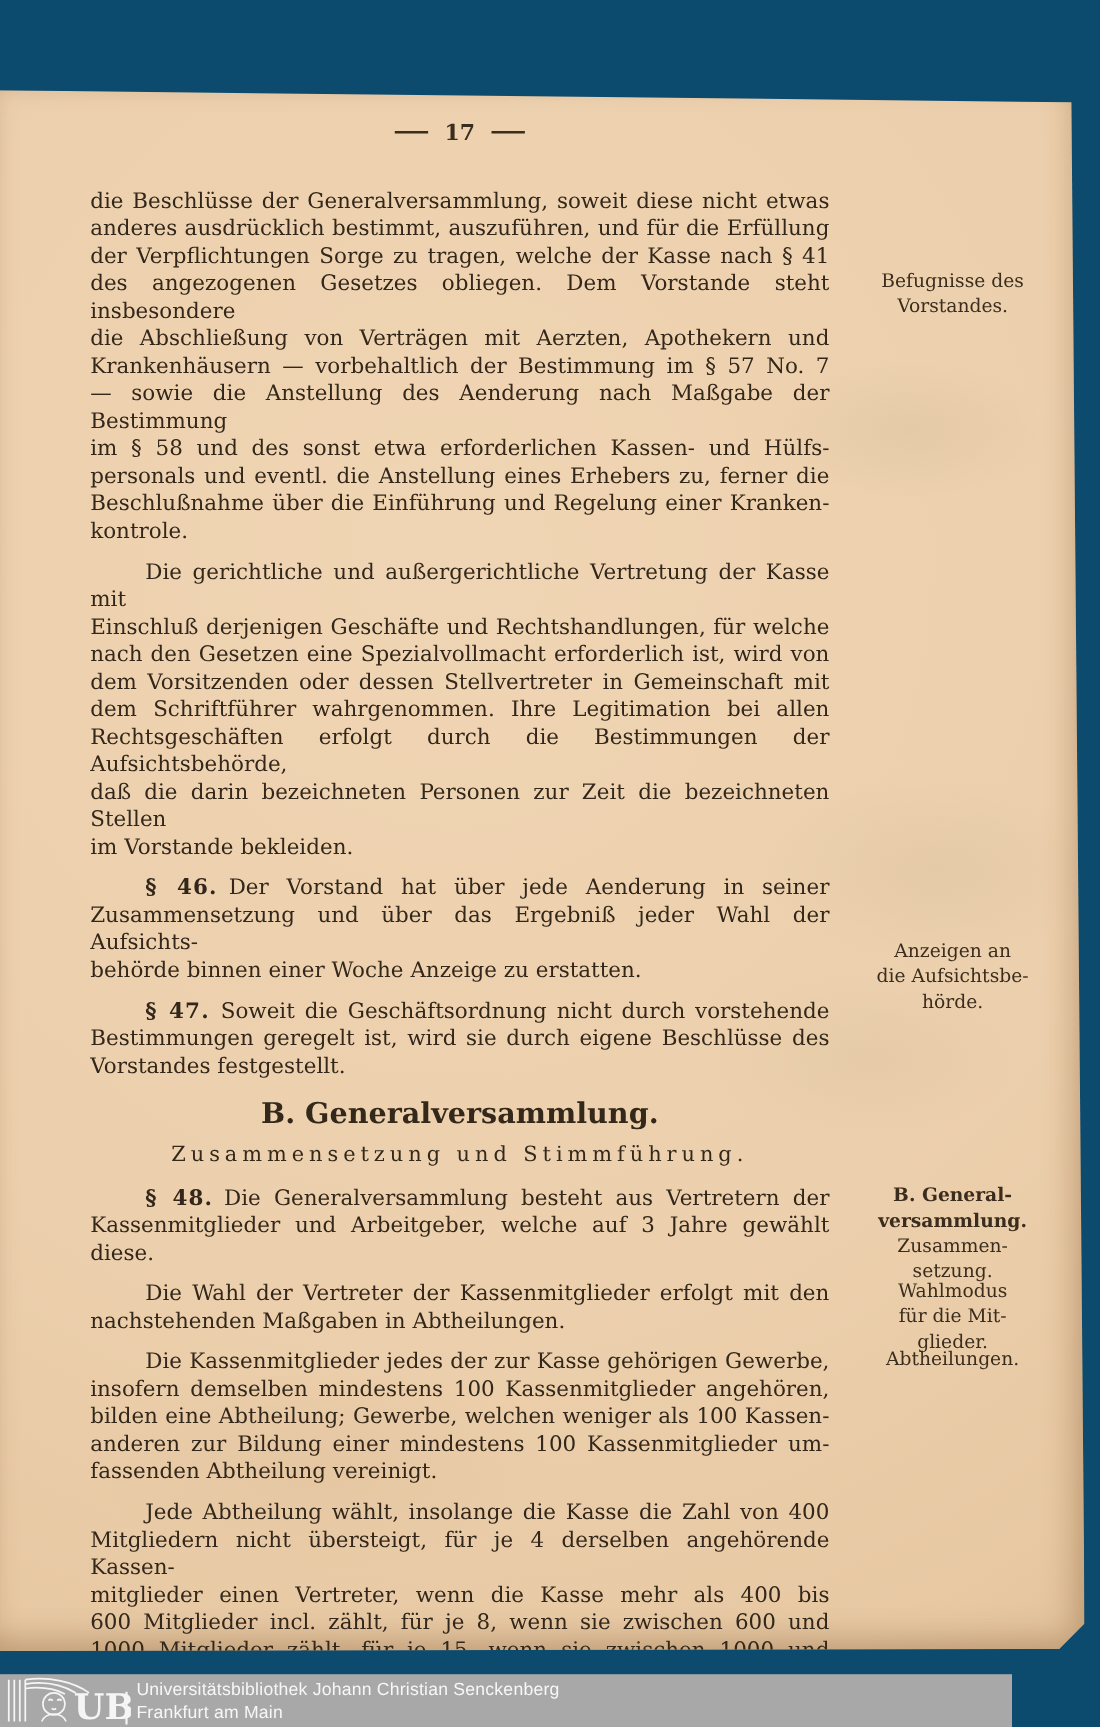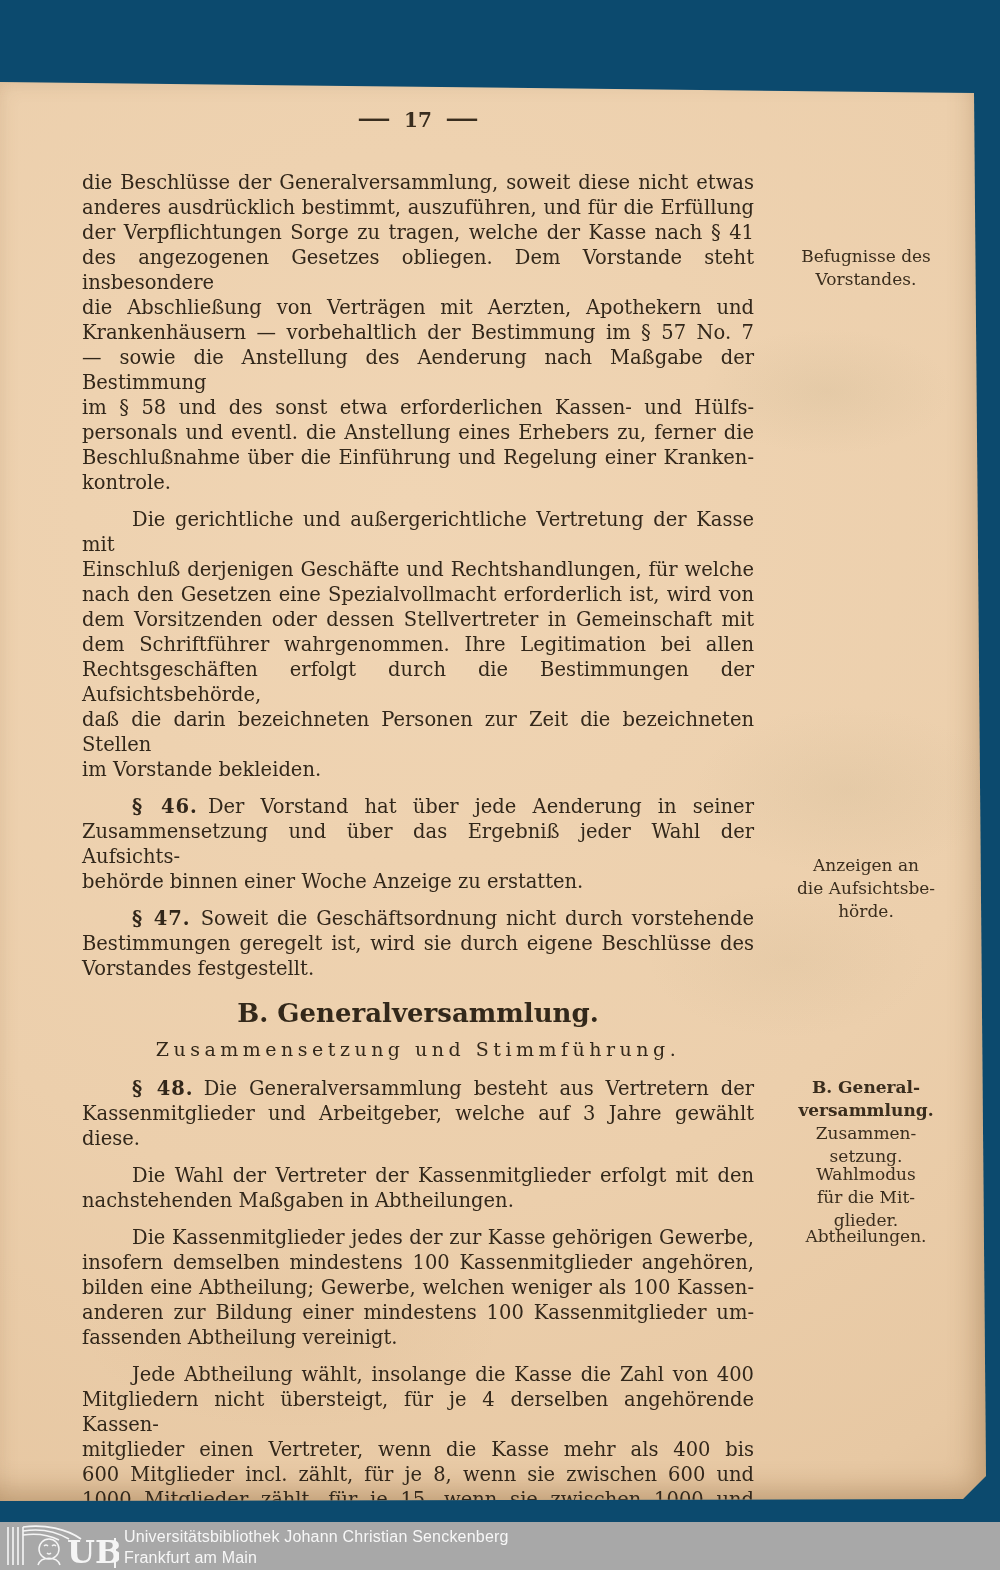--- a/index.html
+++ b/index.html
@@ -43,21 +43,21 @@
   .h1{position:relative;text-align:center;font-weight:bold;font-size:26px;line-height:29px;margin:18px 0 9px;color:#33281a;}
   .h2{position:relative;text-align:center;font-size:19px;line-height:25px;letter-spacing:4.5px;margin:0 0 14px;color:#33281a;}
   .margin-note{
     position:absolute;left:680px;width:208px;text-align:center;
     font-size:17px;line-height:23px;color:#3a2d1d;
   }
   .margin-note .nline{white-space:nowrap;}
   .margin-note .b{font-weight:bold;}
   
   .footer-bar{
-    position:absolute;left:0;top:1522px;width:1000px;height:48px;
+    position:absolute;left:0;top:1522px;width:920px;height:48px;
     background:#a8a8a8;
   }
   .logo{position:absolute;left:5px;top:2px;}
   .footer-text{
     position:absolute;left:124px;top:4px;color:#f7f7f7;
     font-family:"Liberation Sans", sans-serif;
     font-size:16px;line-height:21px;letter-spacing:.2px;
   }
 </style>
 </head>

